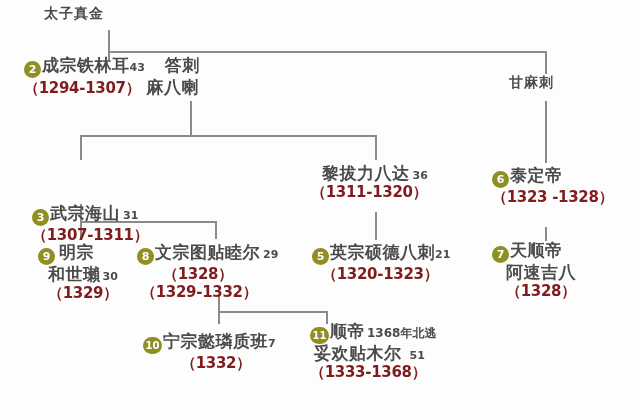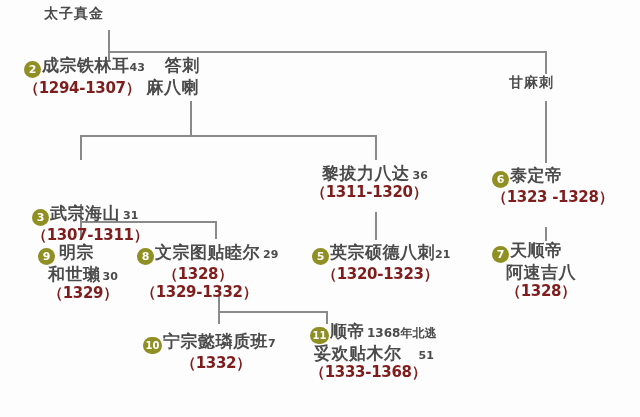--- a/index.html
+++ b/index.html
@@ -177,17 +177,17 @@
     <span class="nline" style="padding-left:14px;"><span class="years">（1328）</span></span>
   </div>
 
   <div class="node" style="left:143px; top:332px;">
     <span class="nline"><span class="badge wide">10</span><span class="name">宁宗懿璘质班</span><span class="age">7</span></span>
     <span class="nline" style="padding-left:38px;"><span class="years">（1332）</span></span>
   </div>
 
   <div class="node" style="left:310px; top:322px;">
     <span class="nline"><span class="badge wide">11</span><span class="name">顺帝</span><span class="note" style="margin-left:2px;">1368年北逃</span></span>
-    <span class="nline" style="padding-left:4px;"><span class="name">妥欢贴木尔</span><span class="age" style="margin-left:17px;">51</span></span>
+    <span class="nline" style="padding-left:4px;"><span class="name">妥欢贴木尔</span><span class="age" style="margin-left:8px;">51</span></span>
     <span class="nline"><span class="years">（1333-1368）</span></span>
   </div>
 
 </div>
 
 </body></html>

